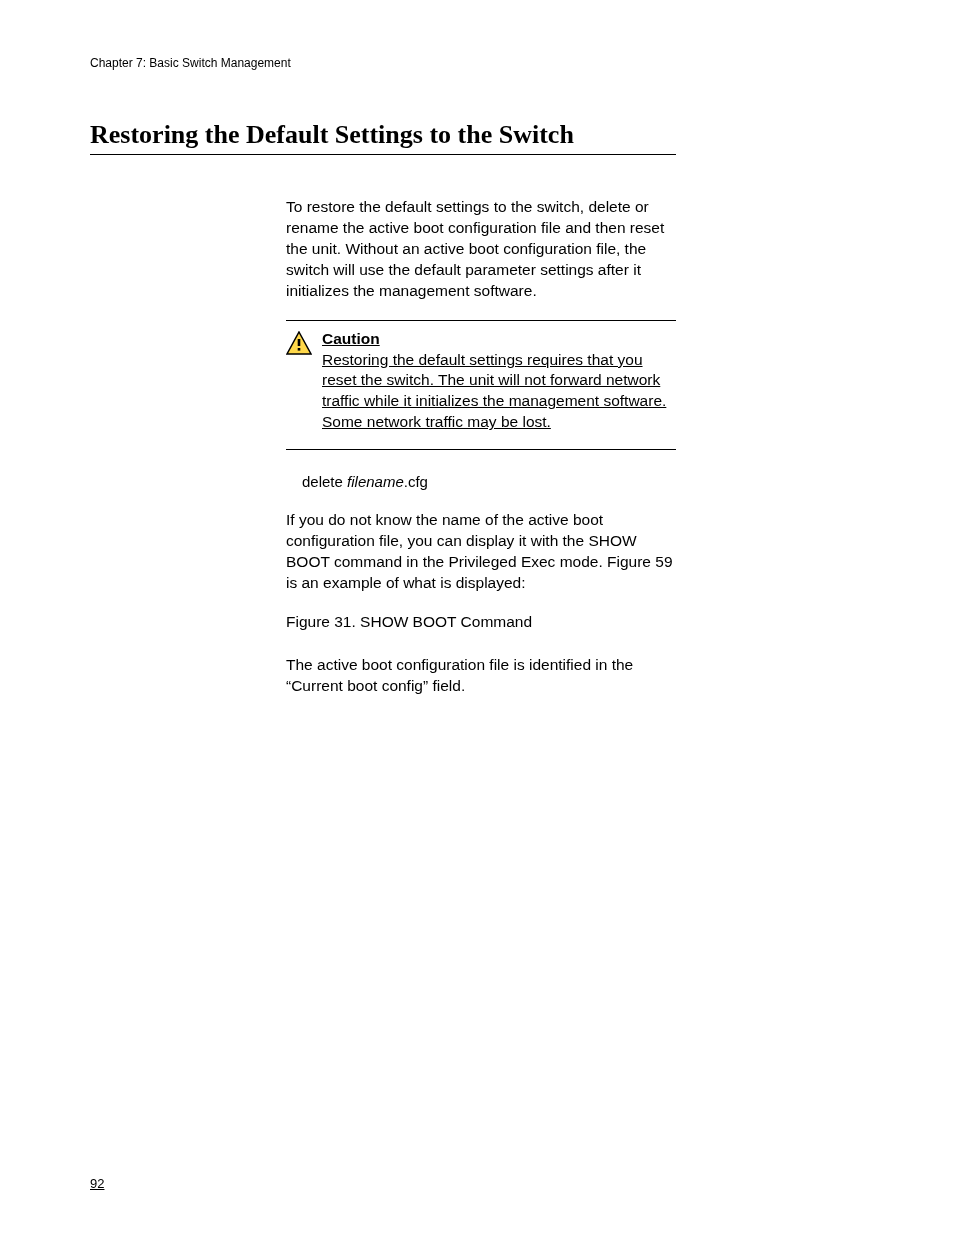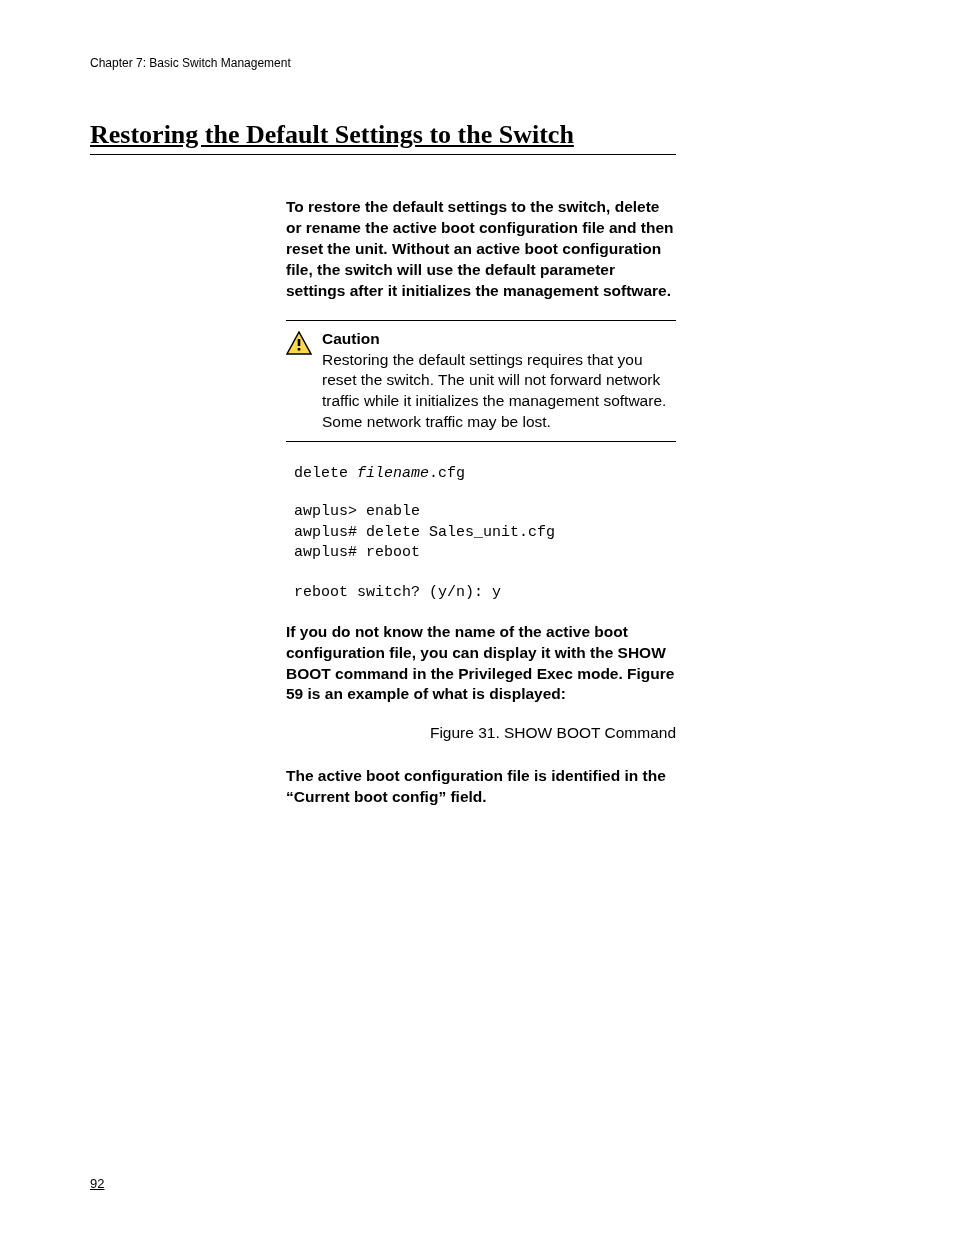--- a/index.html
+++ b/index.html
@@ -20,70 +20,69 @@
     font-size: 12px;
     margin-bottom: 50px;
   }
   .title {
     font-family: "Times New Roman", Times, serif;
     font-size: 26px;
     font-weight: bold;
     border-bottom: 1.5px solid #000;
     padding-bottom: 4px;
     margin-bottom: 42px;
-    text-decoration: underline;
   }
   .content {
     margin-left: 196px;
     font-size: 15.5px;
     line-height: 1.35;
   }
   .para {
     margin: 0 0 18px 0;
-    font-weight: bold;
   }
   .caution-block {
     border-top: 1px solid #000;
     border-bottom: 1px solid #000;
-    padding: 8px 0 8px 0;
+    padding: 8px 0 16px 0;
     margin: 0 0 22px 0;
     display: flex;
     align-items: flex-start;
     gap: 10px;
+    text-decoration: underline;
   }
   .caution-icon {
     flex-shrink: 0;
     margin-top: 2px;
   }
   .caution-text .caution-label {
     font-weight: bold;
     display: block;
   }
   .code {
-    font-family: Liberation Mono, monospace;
+    font-family: Liberation Sans, sans-serif;
     font-size: 15px;
     white-space: pre;
-    margin: 0 0 18px 8px;
+    margin: 0 0 18px 16px;
     line-height: 1.35;
   }
   .code .italic {
     font-style: italic;
   }
   .output-box {
     border: 1.5px solid #000;
     border-radius: 24px;
     padding: 10px 18px;
     margin: 14px 0 28px 0;
     font-family: "Courier New", Courier, monospace;
     font-size: 15px;
     white-space: pre;
     line-height: 1.35;
   }
   .figure-caption {
-    text-align: right;
+    text-align: left;
     font-size: 15.5px;
     margin: 0 0 22px 0;
   }
   .page-number {
     position: absolute;
     bottom: 44px;
     left: 90px;
     font-size: 13px;
     text-decoration: underline;
   }
@@ -112,25 +111,20 @@
       <div class="caution-text">
         <span class="caution-label">Caution</span>
         <span>Restoring the default settings requires that you reset the switch. The unit will not forward network traffic while it initializes the management software. Some network traffic may be lost.</span>
       </div>
     </div>
 
 
     <div class="code"><span>delete </span><span class="italic">filename</span><span>.cfg</span></div>
 
 
-    <div class="code">awplus&gt; enable
-awplus# delete Sales_unit.cfg
-awplus# reboot
-
-reboot switch? (y/n): y</div>
 
     <p class="para">If you do not know the name of the active boot configuration file, you can display it with the SHOW BOOT command in the Privileged Exec mode. Figure 59 is an example of what is displayed:</p>
 
 
     <p class="figure-caption">Figure 31. SHOW BOOT Command</p>
 
     <p class="para">The active boot configuration file is identified in the “Current boot config” field.</p>
 
   </div>
 

